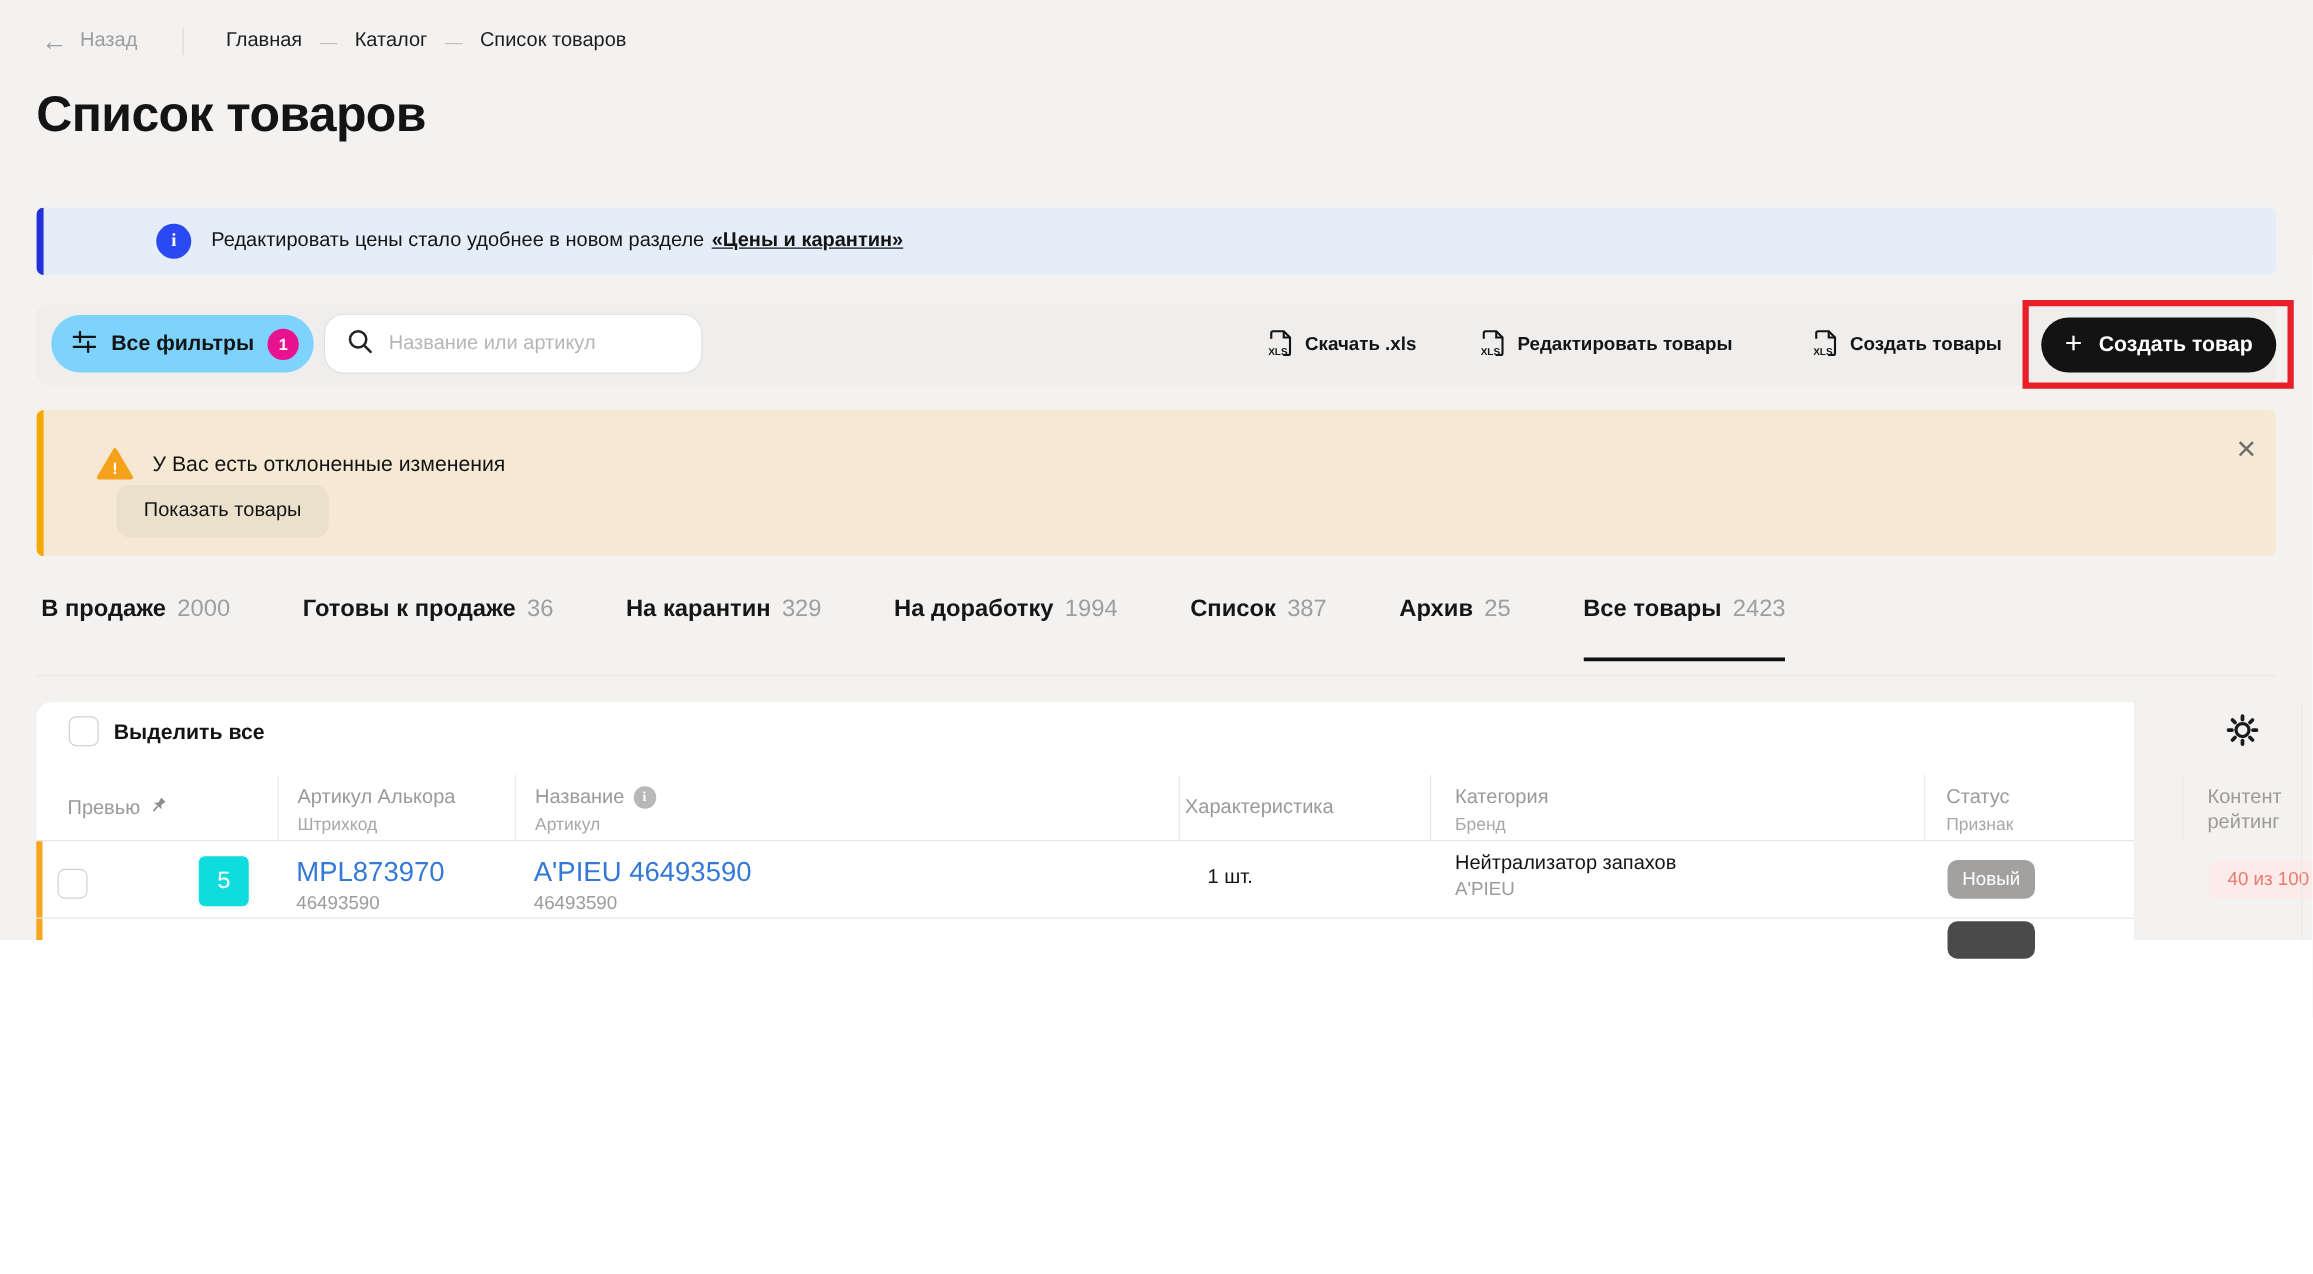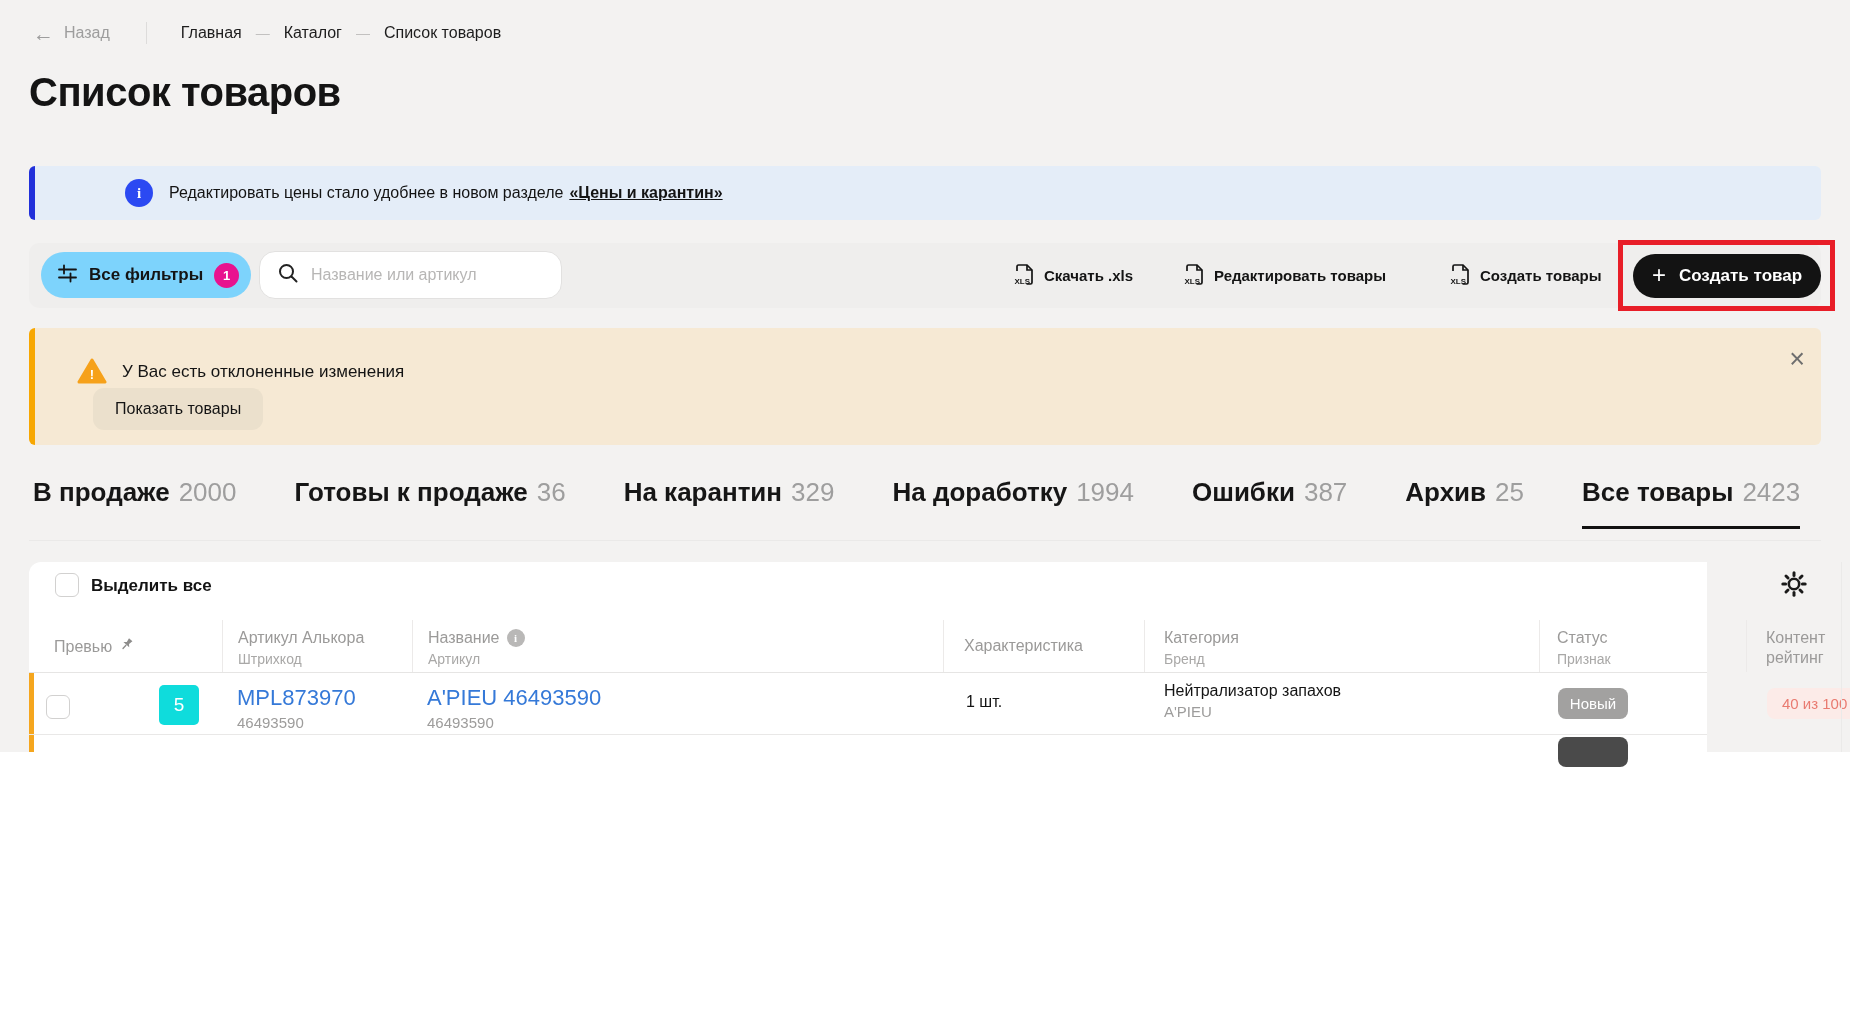--- a/index.html
+++ b/index.html
@@ -42,21 +42,21 @@
 
   
   .warn-banner { position:absolute; left:29px; top:328px; width:1792px; height:117px; background:#f6e9d4; border-left:6px solid #f7a702; border-radius:6px; }
   .warn-icon { position:absolute; left:42px; top:30px; }
   .warn-text { position:absolute; left:87px; top:34px; font-size:17px; color:#141414; }
   .warn-btn { position:absolute; left:58px; top:60px; height:42px; padding:0 22px; background:#ebe0cc; border:none; border-radius:11px; font-size:16px; color:#141414; cursor:pointer; font-family:"Liberation Sans", sans-serif; }
   .warn-close { position:absolute; right:16px; top:18px; font-size:27px; line-height:1; color:#6e6e6e; cursor:pointer; }
 
   
   .tabs { position:absolute; left:33px; top:476px; display:flex; gap:58px; height:53px; }
-  .tab { display:flex; align-items:flex-start; gap:9px; font-size:26px; cursor:pointer; position:relative; padding-top:1px; }
+  .tab { display:flex; align-items:flex-start; gap:9px; font-size:19px; cursor:pointer; position:relative; padding-top:1px; }
   .tab-label { font-weight:700; color:#161616; }
   .tab-count { color:#9e9e9e; }
   .tab.active::after { content:""; position:absolute; left:0; right:0; bottom:0; height:3.5px; background:#111; }
   .tabs-underline-track { position:absolute; left:29px; top:540px; width:1792px; height:1px; background:#eae9e8; }
 
   
   .card { position:absolute; left:29px; top:562px; width:1678px; height:190px; background:#fff; border-radius:12px 0 0 0; }
   .select-row { position:absolute; left:0; top:0; width:100%; height:58px; }
   .checkbox { width:24px; height:24px; background:#fff; border:1.5px solid #d2d1d0; border-radius:6px; cursor:pointer; }
   .select-checkbox { position:absolute; left:26px; top:11px; }
@@ -204,21 +204,21 @@
     </div>
     <div class="tab">
       <span class="tab-label">На карантин</span>
       <span class="tab-count">329</span>
     </div>
     <div class="tab">
       <span class="tab-label">На доработку</span>
       <span class="tab-count">1994</span>
     </div>
     <div class="tab">
-      <span class="tab-label">Ошибки</span>
+      <span class="tab-label">Список</span>
       <span class="tab-count">387</span>
     </div>
     <div class="tab">
       <span class="tab-label">Архив</span>
       <span class="tab-count">25</span>
     </div>
     <div class="tab active">
       <span class="tab-label">Все товары</span>
       <span class="tab-count">2423</span>
     </div>
@@ -266,21 +266,21 @@
         <div class="th-sub" style="margin-left:15px;">Штрихкод</div>
       </div>
       <div class="th th-sep" style="left:383px; width:531px;">
         <div class="th-main" style="margin-left:15px;">
           <span>Название</span>
           <span class="mini-info">i</span>
         </div>
         <div class="th-sub" style="margin-left:15px;">Артикул</div>
       </div>
       <div class="th th-sep th-single" style="left:914px; width:201px;">
-        <div class="th-main" style="margin-left:20px;">
+        <div class="th-main" style="margin-left:4px;">
             <span>Характеристика</span>
           </div>
       </div>
       <div class="th th-sep" style="left:1115px; width:395px;">
         <div class="th-main" style="margin-left:19px;">
             <span>Категория</span>
           </div>
         <div class="th-sub" style="margin-left:19px;">Бренд</div>
       </div>
       <div class="th th-sep" style="left:1510px; width:207px;">

